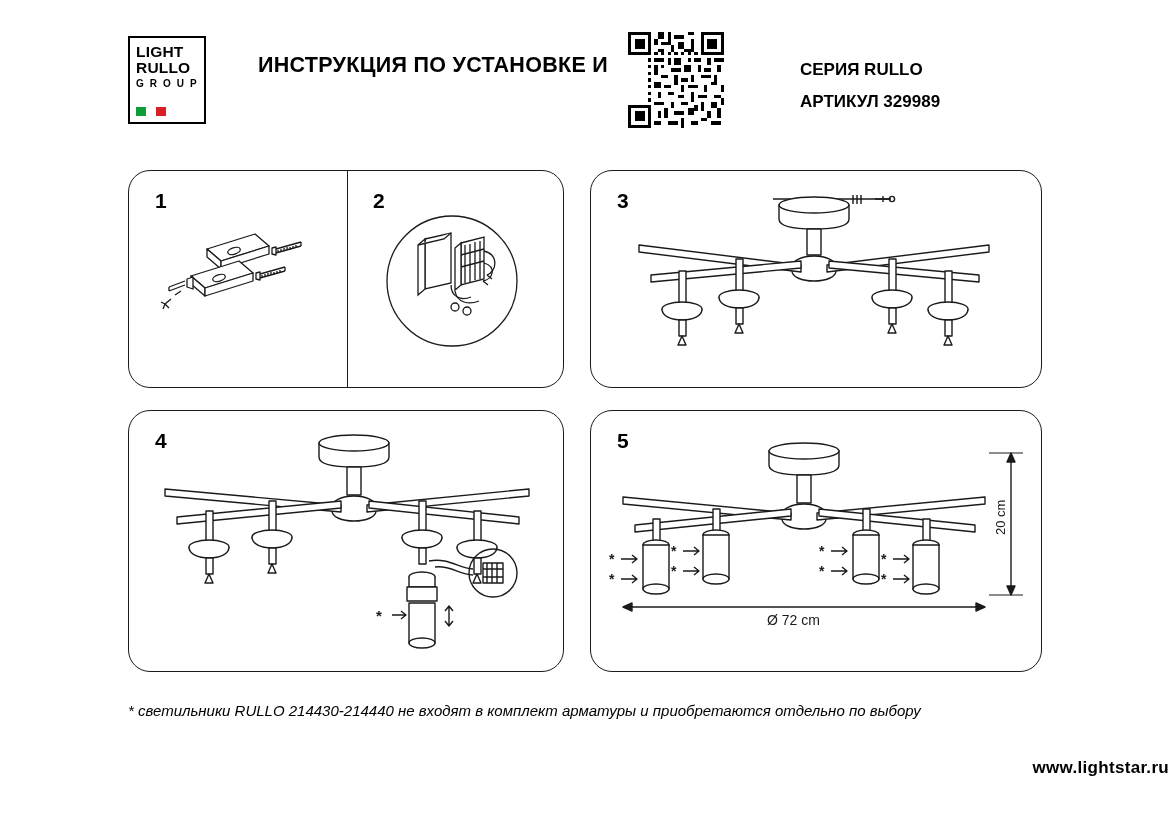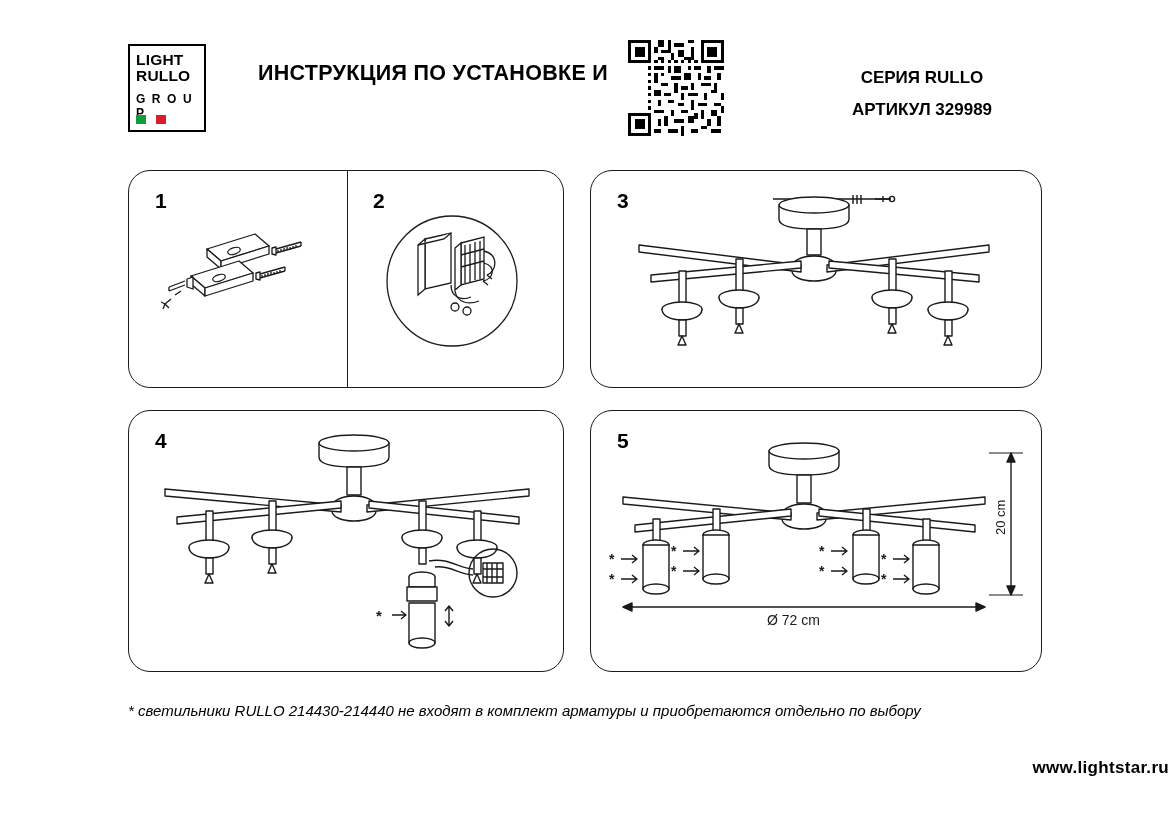--- a/index.html
+++ b/index.html
@@ -19,45 +19,45 @@
     position: absolute;
     left: 0; top: 0;
     width: 1169px;
     height: 826px;
   }
 
   
   .header {
     position: absolute;
     left: 128px;
-    top: 40px;
+    top: 32px;
     width: 915px;
     height: 96px;
   }
   .logo {
     position: absolute;
     left: 0px;
     top: 4px;
     width: 78px;
     height: 88px;
     border: 2.5px solid #000;
     box-sizing: border-box;
     padding: 6px 0 0 6px;
   }
   .logo-line {
     font-weight: bold;
     font-size: 15.5px;
     line-height: 16px;
     letter-spacing: 0.2px;
   }
   .logo-group {
-    font-size: 12px;
+    font-size: 10px;
     letter-spacing: 1.6px;
     font-weight: bold;
-    margin-top: 8px;
+    margin-top: 2px;
   }
   .logo-flag {
     position: absolute;
     left: 6px;
     bottom: 6px;
     width: 30px;
     height: 9px;
     display: flex;
   }
   .logo-flag i { display: block; height: 100%; width: 33.33%; }
@@ -84,21 +84,20 @@
     width: 96px;
     height: 96px;
   }
   .qr svg { display: block; }
 
   .model {
     position: absolute;
     left: 672px;
     top: 22px;
     width: 244px;
-    text-align: center;
     font-weight: bold;
     font-size: 17px;
     line-height: 32px;
   }
 
   
   .panel {
     position: absolute;
     border: 1.6px solid #1a1a1a;
     border-radius: 22px;

